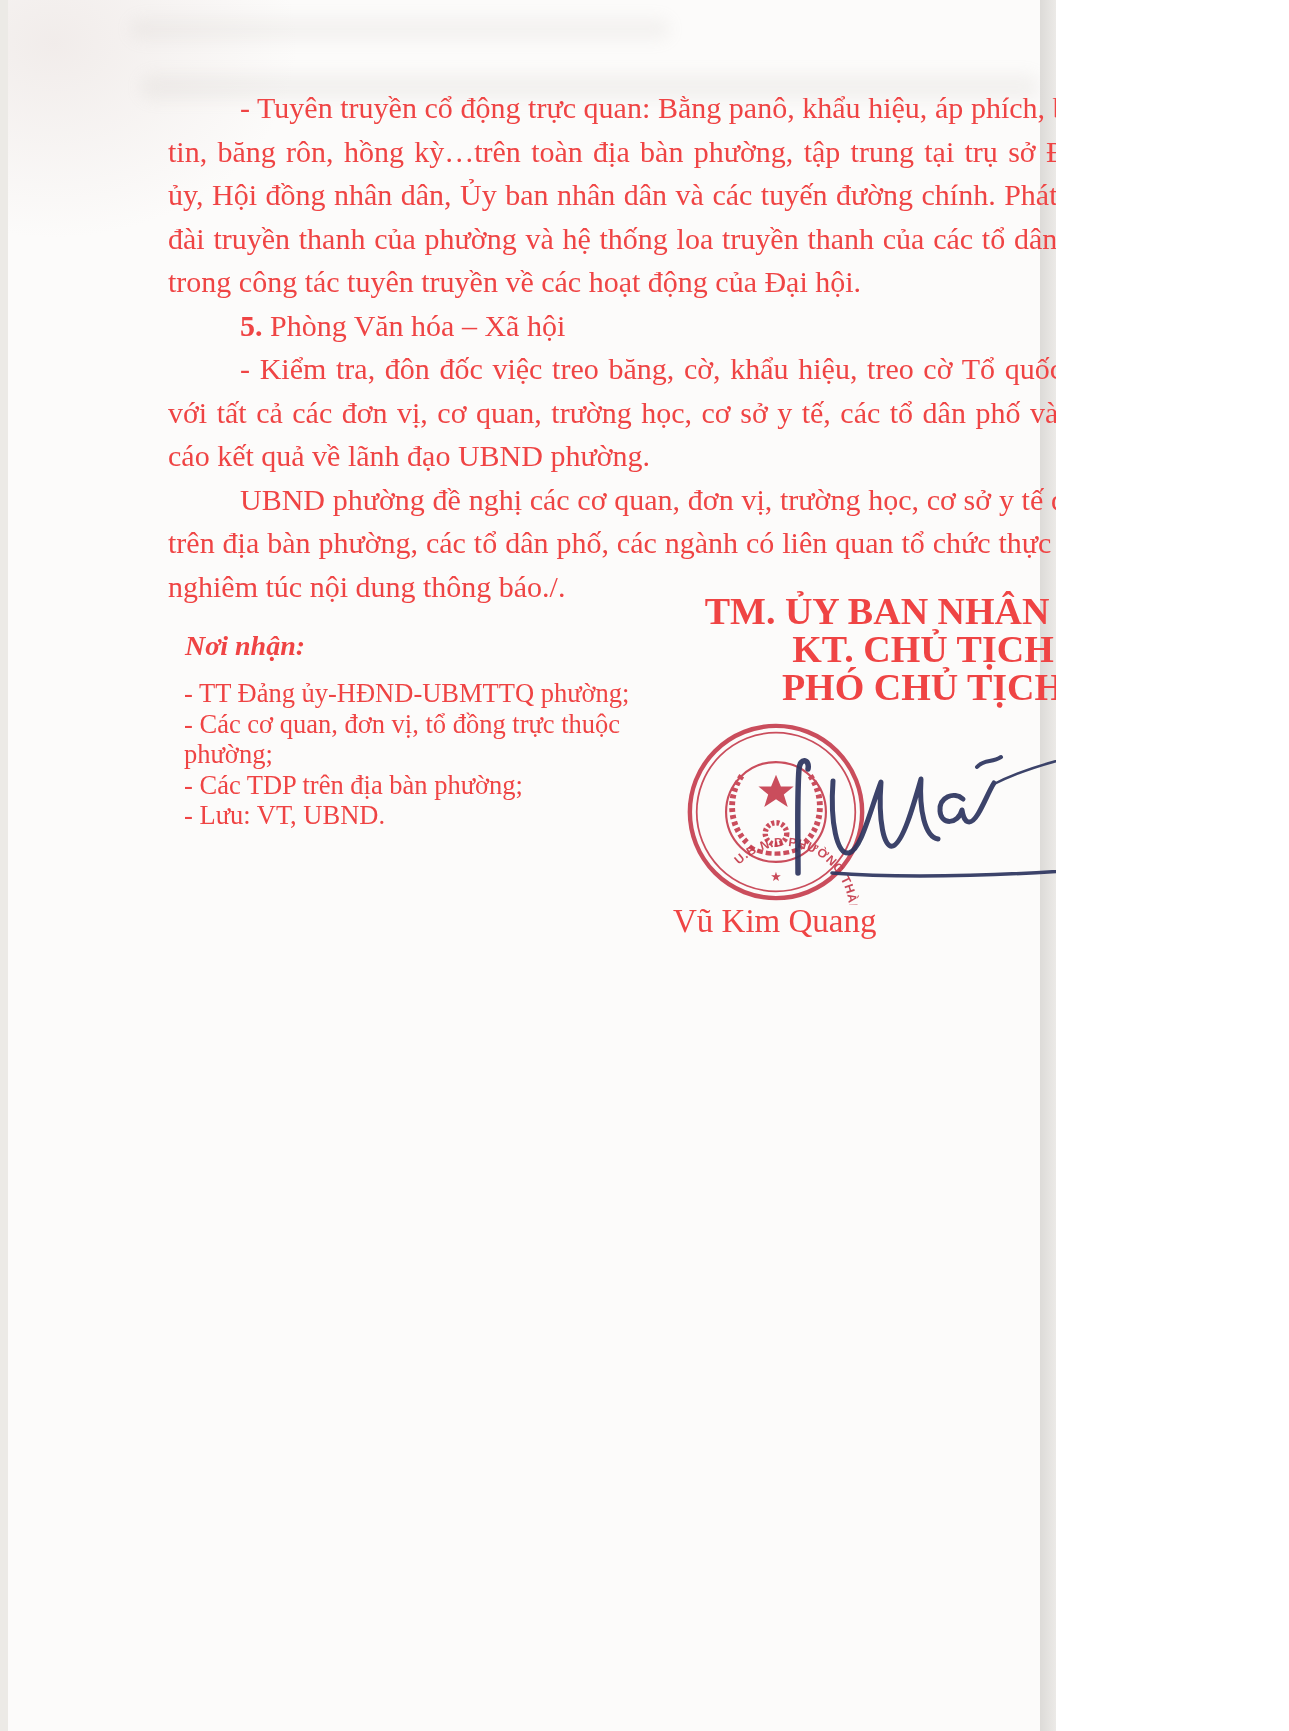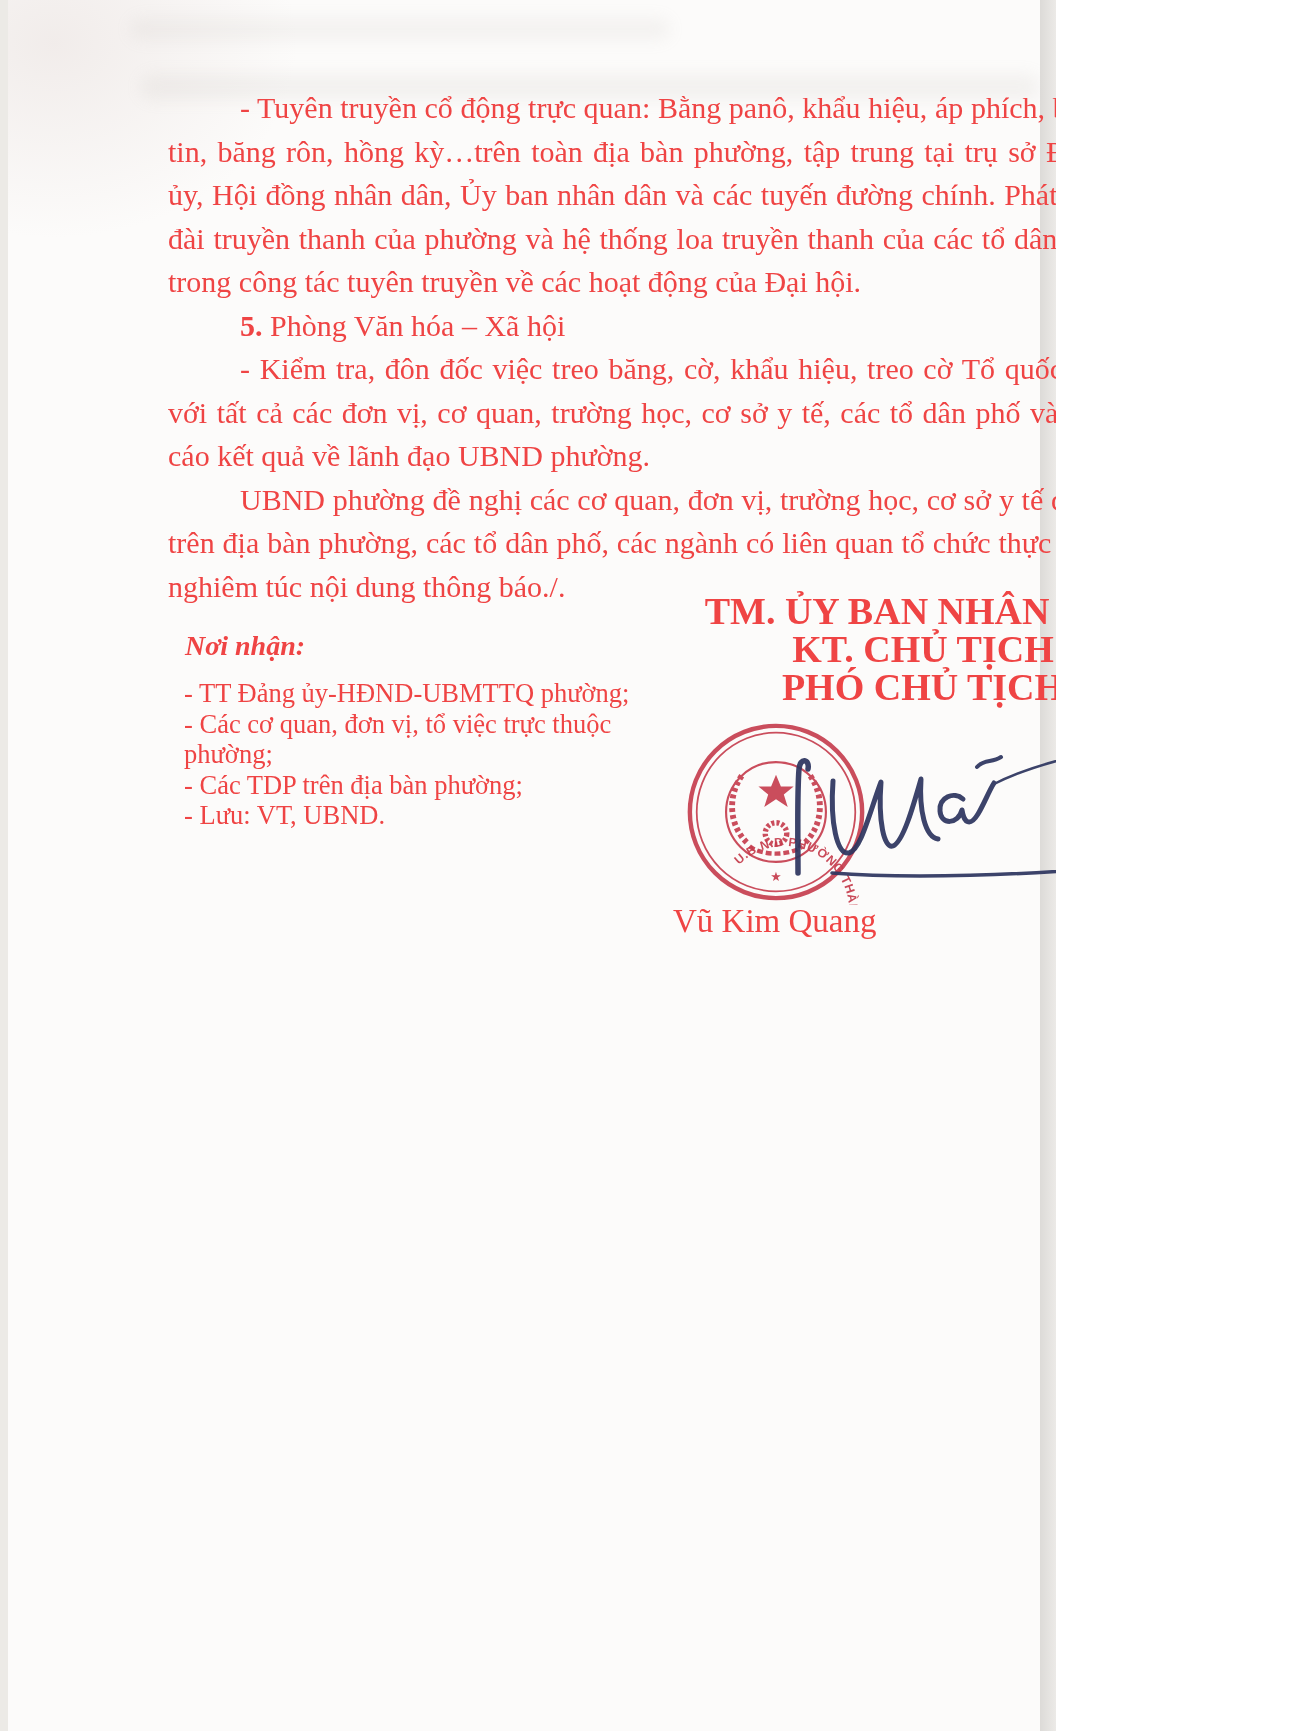--- a/index.html
+++ b/index.html
@@ -61,21 +61,21 @@
     <p>- Tuyên truyền cổ động trực quan: Bằng panô, khẩu hiệu, áp phích, bảng tin, băng rôn, hồng kỳ…trên toàn địa bàn phường, tập trung tại trụ sở Đảng ủy, Hội đồng nhân dân, Ủy ban nhân dân và các tuyến đường chính. Phát huy đài truyền thanh của phường và hệ thống loa truyền thanh của các tổ dân phố trong công tác tuyên truyền về các hoạt động của Đại hội.</p>
     <p><b>5.</b><span> Phòng Văn hóa – Xã hội</span></p>
     <p>- Kiểm tra, đôn đốc việc treo băng, cờ, khẩu hiệu, treo cờ Tổ quốc đối với tất cả các đơn vị, cơ quan, trường học, cơ sở y tế, các tổ dân phố và báo cáo kết quả về lãnh đạo UBND phường.</p>
     <p>UBND phường đề nghị các cơ quan, đơn vị, trường học, cơ sở y tế đóng trên địa bàn phường, các tổ dân phố, các ngành có liên quan tổ chức thực hiện nghiêm túc nội dung thông báo./.</p>
   </div>
 
   <div class="recipients">
     <div class="label">Nơi nhận:</div>
     <ul>
       <li>- TT Đảng ủy-HĐND-UBMTTQ phường;</li>
-      <li>- Các cơ quan, đơn vị, tổ việc trực thuộc phường;</li>
+      <li>- Các cơ quan, đơn vị, tổ đồng trực thuộc phường;</li>
       <li>- Các TDP trên địa bàn phường;</li>
       <li>- Lưu: VT, UBND.</li>
     </ul>
   </div>
 
   <div class="sign-block">
     <div>TM. ỦY BAN NHÂN DÂN</div>
     <div>KT. CHỦ TỊCH</div>
     <div>PHÓ CHỦ TỊCH</div>
   </div>

